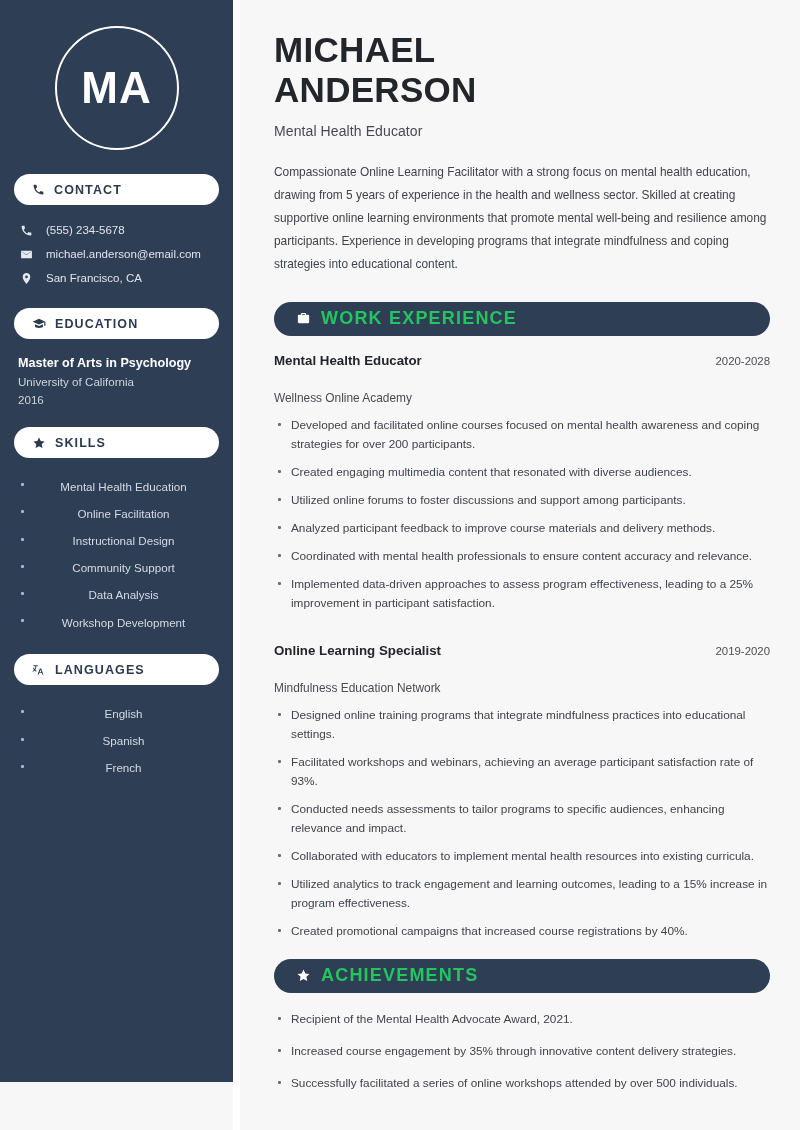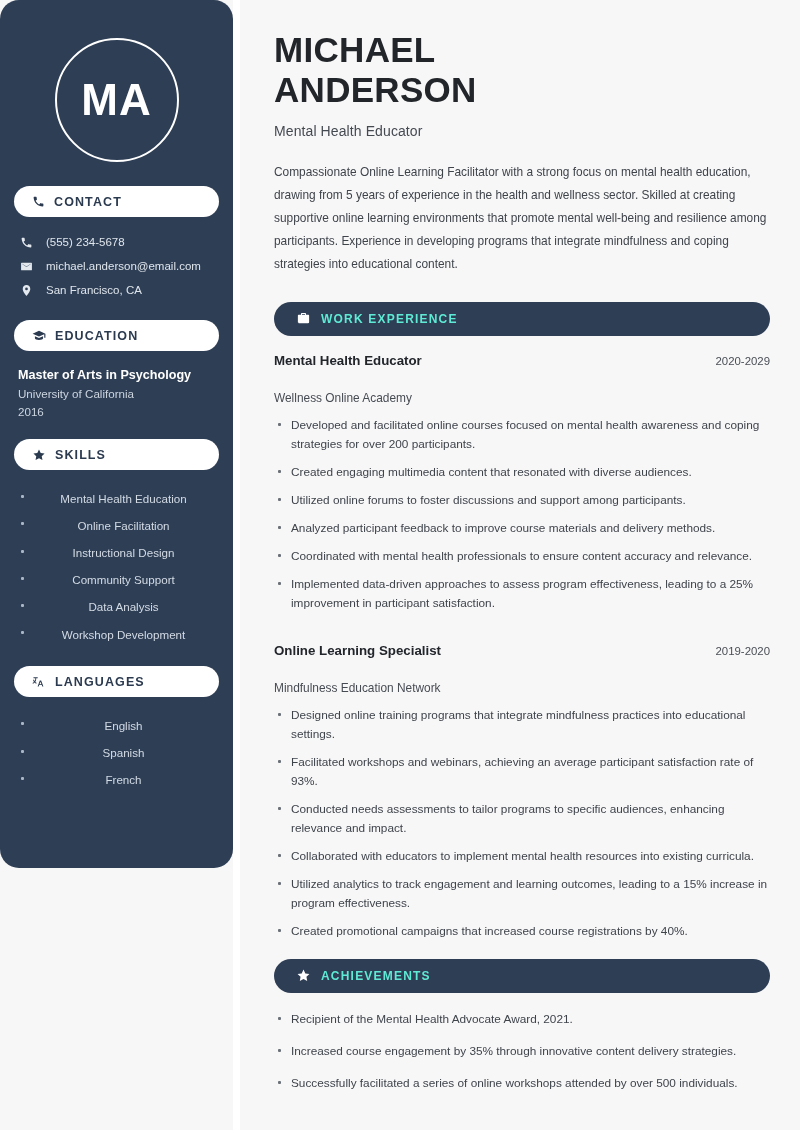--- a/index.html
+++ b/index.html
@@ -9,24 +9,23 @@
     background:#f7f7f8;
     display:flex;
     overflow:hidden;
   }
 
   
   .sidebar {
     width:233px;
     min-width:233px;
     background:#2e3e55;
-    height:868px;
-    padding:16px 14px;
+    height:1082px;
+    padding:4px 14px;
     position:relative;
-    border-radius:19px;
   }
   .gap-strip {
     width:7px;
     min-width:7px;
     background:#ffffff;
     height:1130px;
   }
 
   .monogram-wrap {
     display:flex;
@@ -142,22 +141,22 @@
     border-radius:999px;
     height:34px;
     display:flex;
     align-items:center;
     gap:10px;
     padding:0 22px;
     margin-top:26px;
     margin-bottom:17px;
   }
   .sec-bar .sec-label {
-    color:#5eead4;
-    font-size:12px;
+    color:#22c55e;
+    font-size:18px;
     font-weight:700;
     letter-spacing:1.2px;
   }
   .sec-bar svg { display:block; }
 
   .job { margin-bottom:4px; }
   .job-head {
     display:flex;
     align-items:baseline;
     justify-content:space-between;
@@ -315,21 +314,21 @@
       <svg width="15" height="15" viewBox="0 0 24 24" fill="#ffffff">
         <path d="M9.5 3h5c.8 0 1.5.7 1.5 1.5V6h3.5c.8 0 1.5.7 1.5 1.5V18c0 .8-.7 1.5-1.5 1.5h-15C3.7 19.5 3 18.8 3 18V7.5C3 6.7 3.7 6 4.5 6H8V4.5C8 3.7 8.7 3 9.5 3zm.1 3h4.8V4.7H9.6V6z"></path>
       </svg>
     </span>
     <span class="sec-label">WORK EXPERIENCE</span>
   </div>
 
   <div class="job">
     <div class="job-head">
       <span class="job-title">Mental Health Educator</span>
-      <span class="job-date">2020-2029</span>
+      <span class="job-date">2020-2028</span>
     </div>
     <div class="job-org">Wellness Online Academy</div>
     <ul class="bullets">
       <li>Developed and facilitated online courses focused on mental health awareness and coping strategies for over 200 participants.</li>
       <li>Created engaging multimedia content that resonated with diverse audiences.</li>
       <li>Utilized online forums to foster discussions and support among participants.</li>
       <li>Analyzed participant feedback to improve course materials and delivery methods.</li>
       <li>Coordinated with mental health professionals to ensure content accuracy and relevance.</li>
       <li>Implemented data-driven approaches to assess program effectiveness, leading to a 25% improvement in participant satisfaction.</li>
     </ul>

